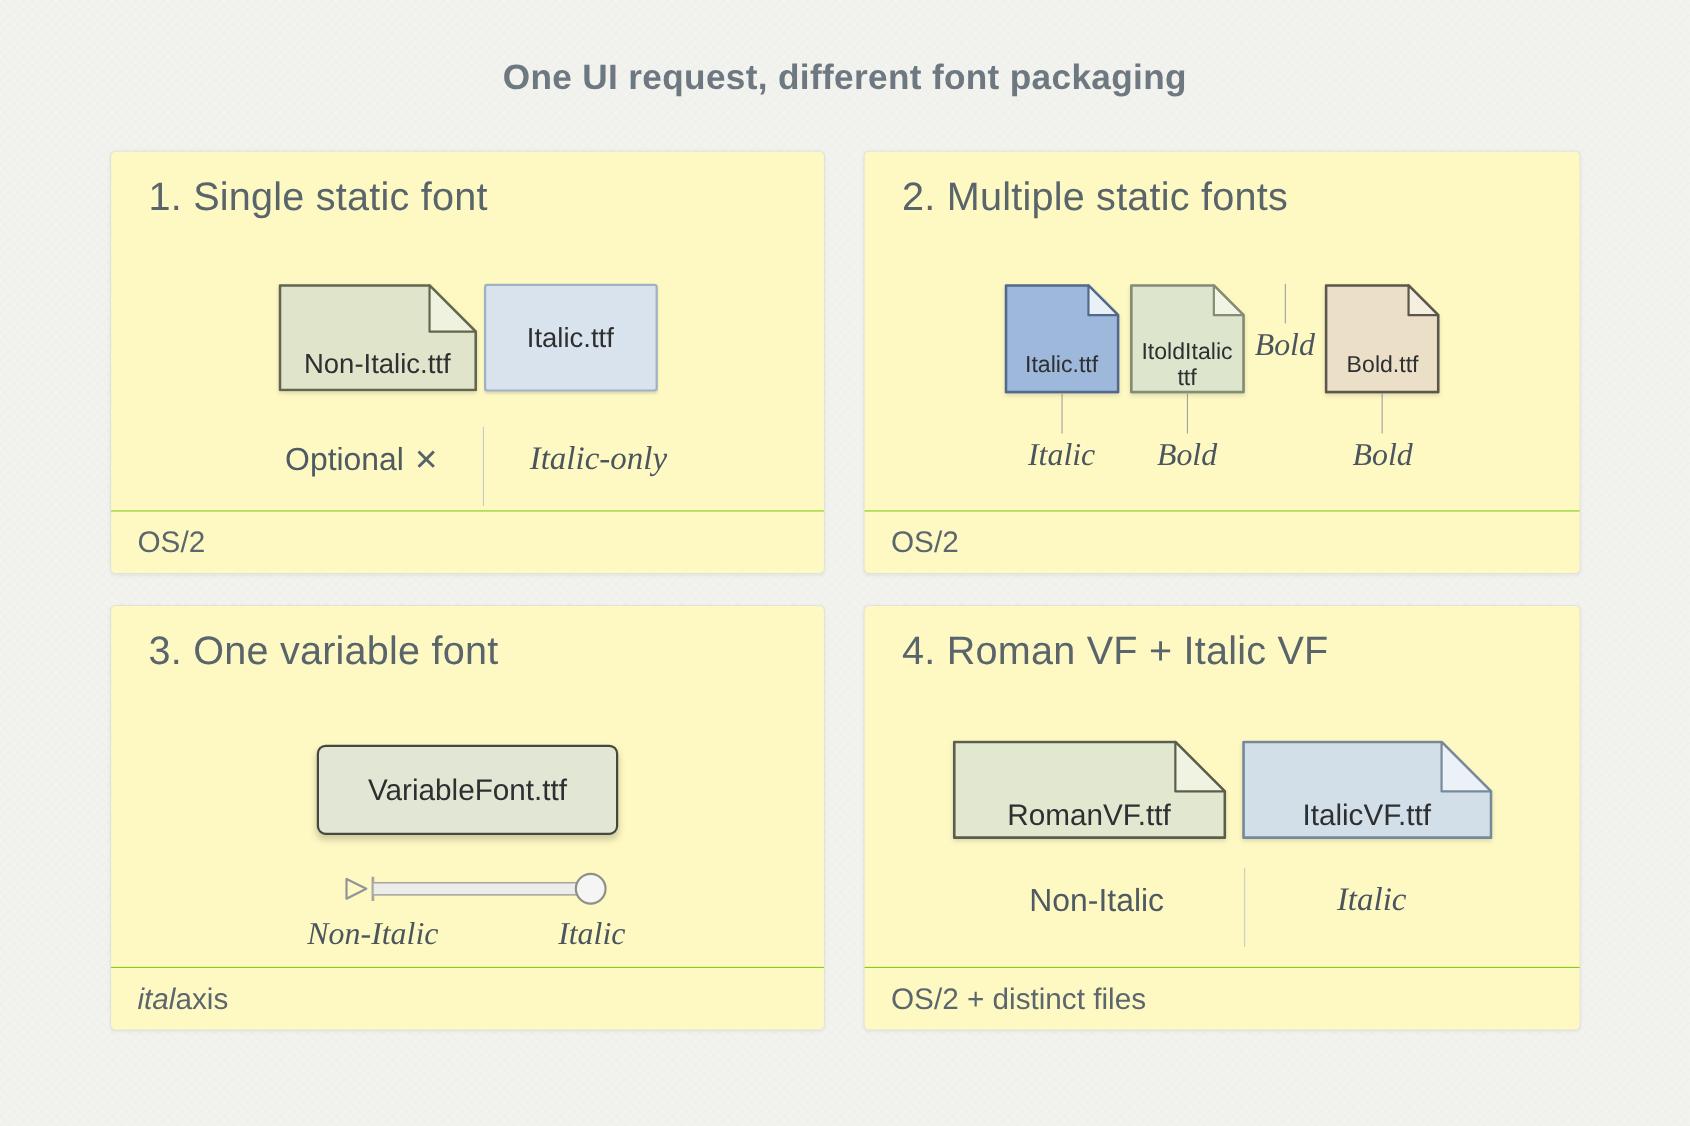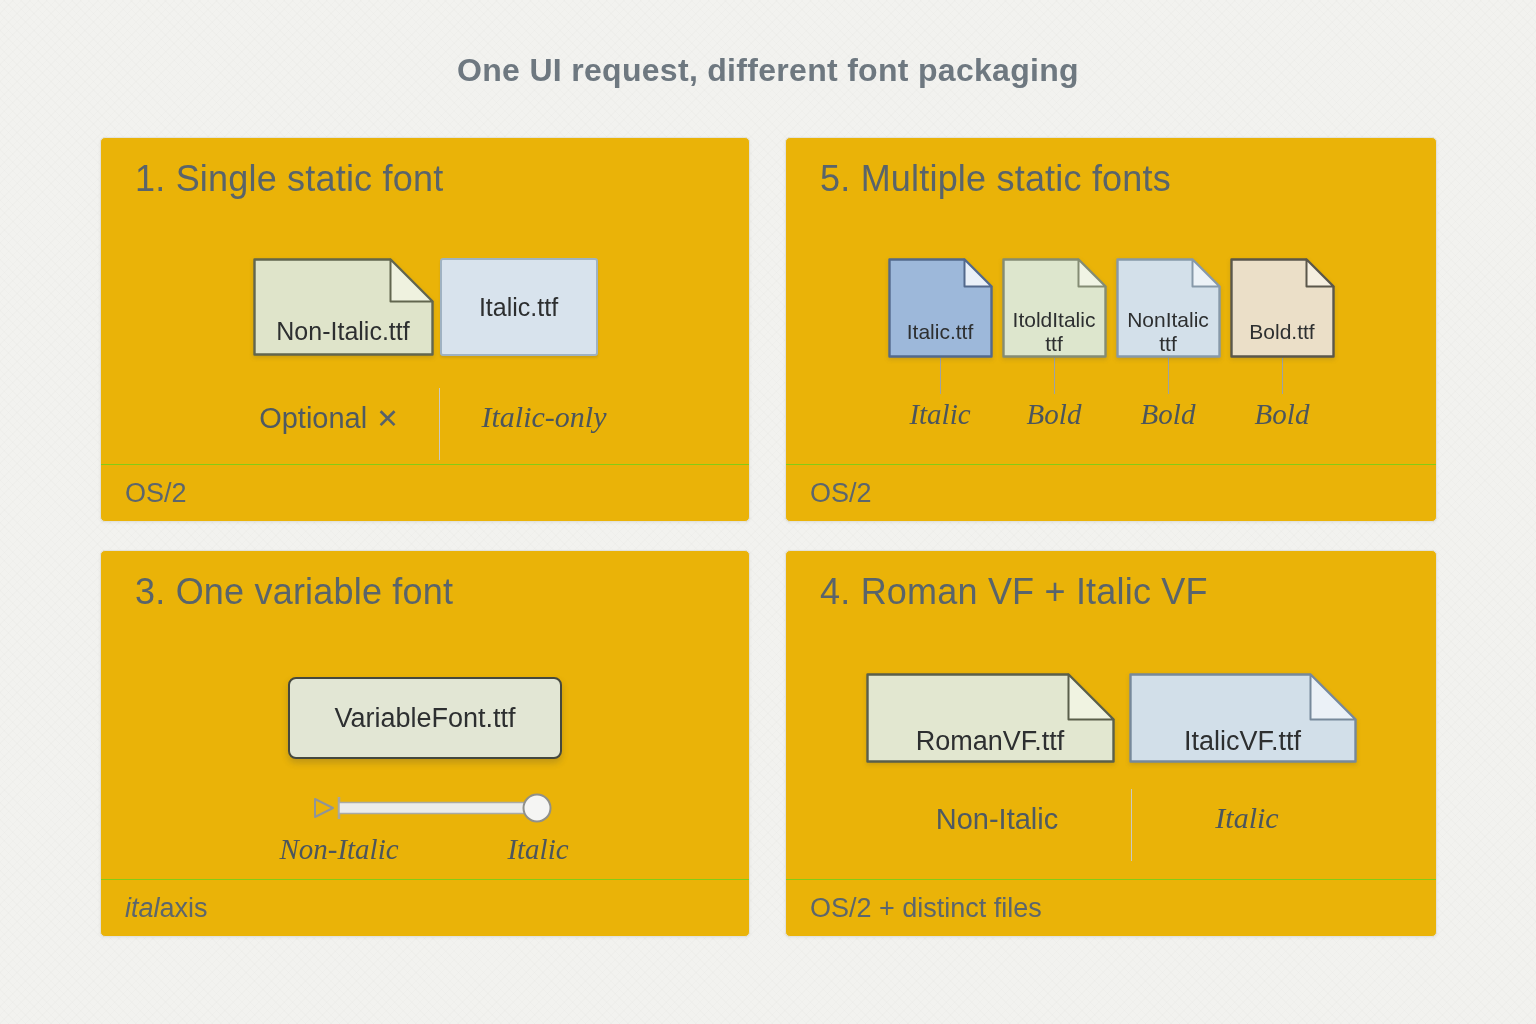--- a/index.html
+++ b/index.html
@@ -14,21 +14,21 @@
   }
   .stage{position:relative;width:1536px;height:1024px;}
 
   .page-title{
     position:absolute;top:52px;left:0;width:100%;
     text-align:center;font-size:32px;font-weight:700;
     color:#6e7880;letter-spacing:.3px;margin:0;
   }
 
   .panel{
-    position:absolute;background:#eab308;
+    position:absolute;background:#fef9c3;
     border:1px solid #e2e2dd;border-radius:5px;
     box-shadow:0 1px 3px rgba(90,90,80,.07);
   }
   .panel-1{left:100px;top:137px;width:648px;height:383px;}
   .panel-2{left:785px;top:137px;width:650px;height:383px;}
   .panel-3{left:100px;top:550px;width:648px;height:385px;}
   .panel-4{left:785px;top:550px;width:650px;height:385px;}
 
   .panel h2{
     position:absolute;left:34px;top:20px;margin:0;
@@ -113,21 +113,21 @@
       <span class="vdiv" style="left:338px;top:0;height:72px;"></span>
       <span class="cap-serif" style="left:443px;top:12px;text-align:right;">Italic-only</span>
     </div>
 
     <footer class="panel-footer">
       <span>OS/2</span>
     </footer>
   </section>
 
   <section class="panel panel-2">
-    <h2>5. Multiple static fonts</h2>
+    <h2>2. Multiple static fonts</h2>
 
     <div class="files-row" style="top:120px;gap:9px;">
 
       <div class="col">
         <div class="file" style="width: 105px; height: 100px; --fill: #9db8da; --stroke: #53698c; --fold: #eaf0f8;">
           <svg width="105" height="100">
             <polygon points="1.5,1.5 76.5,1.5 103.5,28.5 103.5,98.5 1.5,98.5" style="fill:var(--fill);stroke:var(--stroke);" stroke-width="2.4" stroke-linejoin="round"></polygon>
             <polygon points="76.5,1.5 103.5,28.5 76.5,28.5" style="fill:var(--fold);stroke:var(--stroke);" stroke-width="2" stroke-linejoin="round"></polygon>
           </svg>
           <div class="fname" style="font-size:21px;">Italic.ttf</div>
@@ -142,27 +142,20 @@
             <polygon points="1.5,1.5 76.5,1.5 103.5,28.5 103.5,98.5 1.5,98.5" style="fill:var(--fill);stroke:var(--stroke);" stroke-width="2.4" stroke-linejoin="round"></polygon>
             <polygon points="76.5,1.5 103.5,28.5 76.5,28.5" style="fill:var(--fold);stroke:var(--stroke);" stroke-width="2" stroke-linejoin="round"></polygon>
           </svg>
           <div class="fname" style="font-size:21px;text-align:center;">ItoldItalic ttf</div>
         </div>
         <div class="connector"></div>
         <div class="col-label">Bold</div>
       </div>
 
       <div class="col">
-        <div class="file" style="width: 105px; height: 100px; --fill: #d3e0ea; --stroke: #8799a9; --fold: #ecf2f7;">
-          <svg width="105" height="100">
-            <polygon points="1.5,1.5 76.5,1.5 103.5,28.5 103.5,98.5 1.5,98.5" style="fill:var(--fill);stroke:var(--stroke);" stroke-width="2.4" stroke-linejoin="round"></polygon>
-            <polygon points="76.5,1.5 103.5,28.5 76.5,28.5" style="fill:var(--fold);stroke:var(--stroke);" stroke-width="2" stroke-linejoin="round"></polygon>
-          </svg>
-          <div class="fname" style="font-size:21px;">NonItalic ttf</div>
-        </div>
         <div class="connector"></div>
         <div class="col-label">Bold</div>
       </div>
 
       <div class="col">
         <div class="file" style="width: 105px; height: 100px; --fill: #ebdfc8; --stroke: #5b574b; --fold: #f6efe0;">
           <svg width="105" height="100">
             <polygon points="1.5,1.5 76.5,1.5 103.5,28.5 103.5,98.5 1.5,98.5" style="fill:var(--fill);stroke:var(--stroke);" stroke-width="2.4" stroke-linejoin="round"></polygon>
             <polygon points="76.5,1.5 103.5,28.5 76.5,28.5" style="fill:var(--fold);stroke:var(--stroke);" stroke-width="2" stroke-linejoin="round"></polygon>
           </svg>

